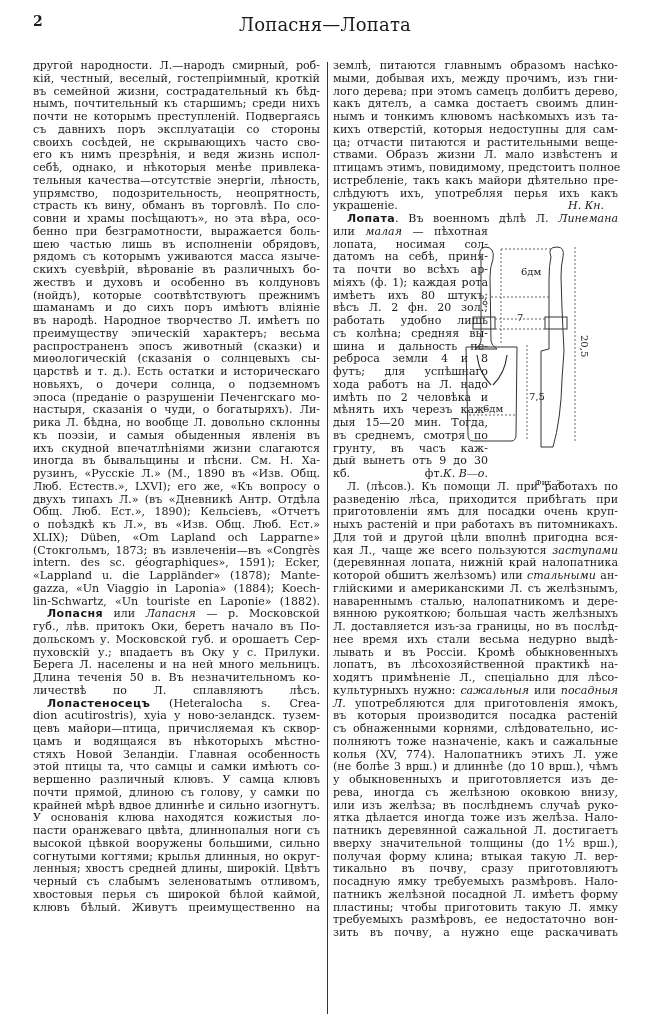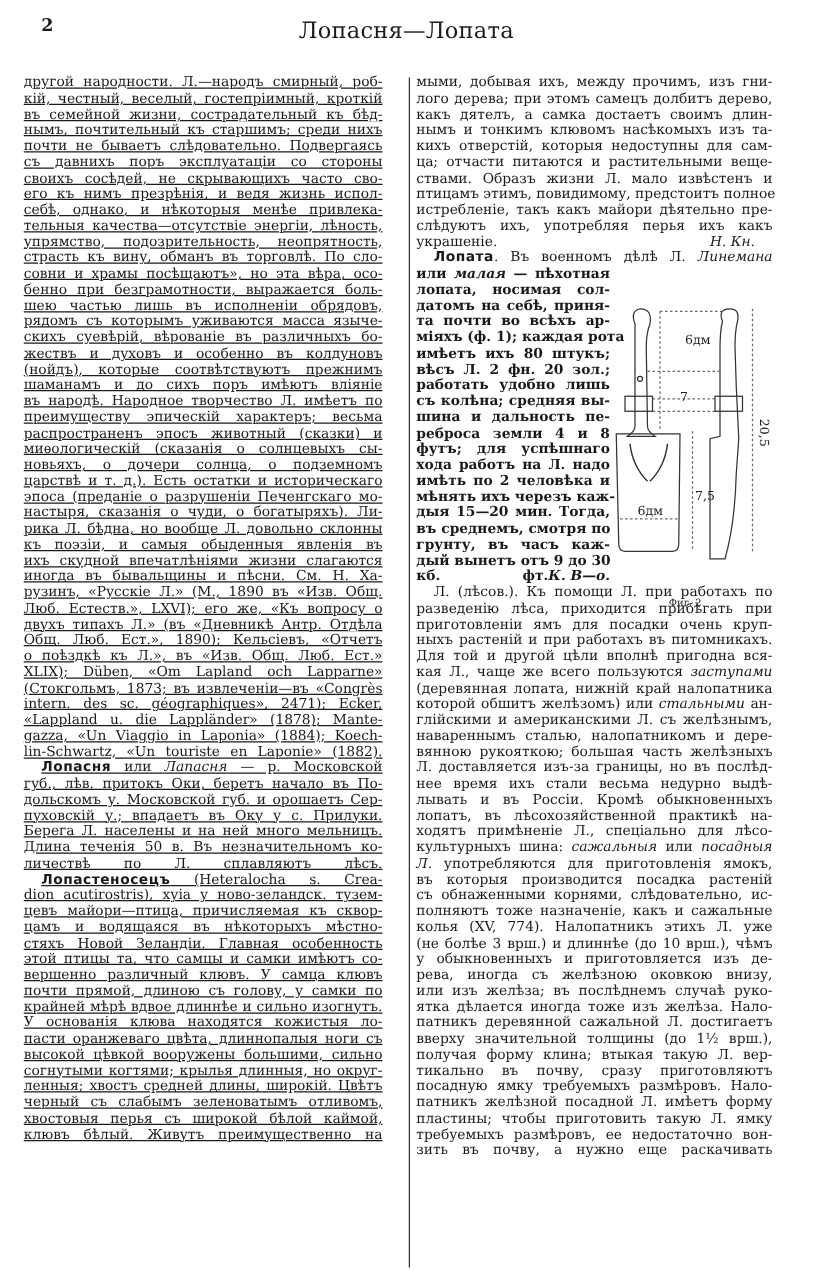--- a/index.html
+++ b/index.html
@@ -3,84 +3,84 @@
 <meta charset="utf-8">
 <style>
   html, body { margin: 0; padding: 0; background: #ffffff; }
   body { width: 650px; height: 1016px; overflow: hidden; position: relative;
          font-family: "DejaVu Serif", "Liberation Serif", serif; color: #1a1a1a; }
   .header { position: absolute; top: 0; left: 0; width: 650px; height: 52px; }
   .page-num { position: absolute; left: 33px; top: 13px; font-size: 14px; font-weight: bold; }
   .running-title { position: absolute; left: 0; right: 0; top: 14px; text-align: center;
                    font-size: 18px; font-weight: normal; letter-spacing: 0.2px; }
   .col { position: absolute; top: 60px; font-size: 11.05px; line-height: 12.75px; }
-  .col-left { left: 19px; width: 287px; text-decoration: underline; }
+  .col-left { left: 33px; width: 287px; }
   .col-right { left: 333px; width: 285px; }
   .divider { position: absolute; left: 327px; top: 62px; height: 952px; border-left: 1px solid #333; }
   .line { display: block; text-align: justify; text-align-last: justify; white-space: nowrap; height: 12.75px; overflow: visible; }
   .indent { padding-left: 14px; }
   .headword { font-weight: bold; font-family: "DejaVu Sans", sans-serif; letter-spacing: 0.4px; }
   .it { font-style: italic; }
-  .narrow { width: 155px; font-weight: bold; }
-  .figure { position: absolute; left: 488px; top: 245px; width: 130px; height: 240px; }
+  .narrow { width: 155px; }
+  .figure { position: absolute; left: 461px; top: 245px; width: 130px; height: 240px; }
   .figure svg { width: 100%; height: 100%; }
   .fig-caption { position: absolute; left: 535px; top: 478px; font-size: 8px; }
 </style>
 </head>
 <body>
 
 <div class="header">
   <span class="page-num">2</span>
   <div class="running-title">Лопасня—Лопата</div>
 </div>
 
 <div class="divider"></div>
 
 <div class="col col-left">
   <div>
       <span class="line">другой народности. Л.—народъ смирный, роб-</span>
       <span class="line">кій, честный, веселый, гостепріимный, кроткій</span>
       <span class="line">въ семейной жизни, сострадательный къ бѣд-</span>
       <span class="line">нымъ, почтительный къ старшимъ; среди нихъ</span>
-      <span class="line">почти не бываетъ слѣдовательно. Подвергаясь</span>
+      <span class="line">почти не которымъ преступленій. Подвергаясь</span>
       <span class="line">съ давнихъ поръ эксплуатаціи со стороны</span>
       <span class="line">своихъ сосѣдей, не скрывающихъ часто сво-</span>
       <span class="line">его къ нимъ презрѣнія, и ведя жизнь испол-</span>
       <span class="line">себѣ, однако, и нѣкоторыя менѣе привлека-</span>
       <span class="line">тельныя качества—отсутствіе энергіи, лѣность,</span>
       <span class="line">упрямство, подозрительность, неопрятность,</span>
       <span class="line">страсть къ вину, обманъ въ торговлѣ. По сло-</span>
       <span class="line">совни и храмы посѣщаютъ», но эта вѣра, осо-</span>
       <span class="line">бенно при безграмотности, выражается боль-</span>
       <span class="line">шею частью лишь въ исполненіи обрядовъ,</span>
       <span class="line">рядомъ съ которымъ уживаются масса языче-</span>
       <span class="line">скихъ суевѣрій, вѣрованіе въ различныхъ бо-</span>
       <span class="line">жествъ и духовъ и особенно въ колдуновъ</span>
       <span class="line">(нойдъ), которые соотвѣтствуютъ прежнимъ</span>
       <span class="line">шаманамъ и до сихъ поръ имѣютъ вліяніе</span>
       <span class="line">въ народѣ. Народное творчество Л. имѣетъ по</span>
       <span class="line">преимуществу эпическій характеръ; весьма</span>
       <span class="line">распространенъ эпосъ животный (сказки) и</span>
       <span class="line">миѳологическій (сказанія о солнцевыхъ сы-</span>
+      <span class="line">царствѣ и т. д.). Есть остатки и историческаго</span>
       <span class="line">новьяхъ, о дочери солнца, о подземномъ</span>
-      <span class="line">царствѣ и т. д.). Есть остатки и историческаго</span>
       <span class="line">эпоса (преданіе о разрушеніи Печенгскаго мо-</span>
       <span class="line">настыря, сказанія о чуди, о богатыряхъ). Ли-</span>
       <span class="line">рика Л. бѣдна, но вообще Л. довольно склонны</span>
       <span class="line">къ поэзіи, и самыя обыденныя явленія въ</span>
       <span class="line">ихъ скудной впечатлѣніями жизни слагаются</span>
       <span class="line">иногда въ бывальщины и пѣсни. См. Н. Ха-</span>
       <span class="line">рузинъ, «Русскіе Л.» (М., 1890 въ «Изв. Общ.</span>
       <span class="line">Люб. Естеств.», LXVI); его же, «Къ вопросу о</span>
       <span class="line">двухъ типахъ Л.» (въ «Дневникѣ Антр. Отдѣла</span>
       <span class="line">Общ. Люб. Ест.», 1890); Кельсіевъ, «Отчетъ</span>
       <span class="line">о поѣздкѣ къ Л.», въ «Изв. Общ. Люб. Ест.»</span>
       <span class="line">XLIX); Düben, «Om Lapland och Lapparne»</span>
       <span class="line">(Стокгольмъ, 1873; въ извлеченіи—въ «Congrès</span>
-      <span class="line">intern. des sc. géographiques», 2471); Ecker,</span>
+      <span class="line">intern. des sc. géographiques», 1591); Ecker,</span>
       <span class="line">«Lappland u. die Lappländer» (1878); Mante-</span>
       <span class="line">gazza, «Un Viaggio in Laponia» (1884); Koech-</span>
       <span class="line">lin-Schwartz, «Un touriste en Laponie» (1882).</span>
     </div>
   <div>
     <span class="line indent"><span class="headword">Лопасня</span><span> или </span><span class="it">Лапасня</span><span> — р. Московской</span></span>
     <div>
         <span class="line">губ., лѣв. притокъ Оки, беретъ начало въ По-</span>
         <span class="line">дольскомъ у. Московской губ. и орошаетъ Сер-</span>
         <span class="line">пуховскій у.; впадаетъ въ Оку у с. Прилуки.</span>
@@ -107,20 +107,21 @@
         <span class="line">ленныя; хвостъ средней длины, широкій. Цвѣтъ</span>
         <span class="line">черный съ слабымъ зеленоватымъ отливомъ,</span>
         <span class="line">хвостовыя перья съ широкой бѣлой каймой,</span>
         <span class="line">клювъ бѣлый. Живутъ преимущественно на</span>
       </div>
   </div>
 </div>
 
 <div class="col col-right">
   <div>
+      <span class="line">землѣ, питаются главнымъ образомъ насѣко-</span>
       <span class="line">мыми, добывая ихъ, между прочимъ, изъ гни-</span>
       <span class="line">лого дерева; при этомъ самецъ долбитъ дерево,</span>
       <span class="line">какъ дятелъ, а самка достаетъ своимъ длин-</span>
       <span class="line">нымъ и тонкимъ клювомъ насѣкомыхъ изъ та-</span>
       <span class="line">кихъ отверстій, которыя недоступны для сам-</span>
       <span class="line">ца; отчасти питаются и растительными веще-</span>
       <span class="line">ствами. Образъ жизни Л. мало извѣстенъ и</span>
       <span class="line">птицамъ этимъ, повидимому, предстоитъ полное</span>
       <span class="line">истребленіе, такъ какъ майори дѣятельно пре-</span>
       <span class="line">слѣдуютъ ихъ, употребляя перья ихъ какъ</span>
@@ -171,21 +172,21 @@
     <div>
         <span class="line">глійскими и американскими Л. съ желѣзнымъ,</span>
         <span class="line">навареннымъ сталью, налопатникомъ и дере-</span>
         <span class="line">вянною рукояткою; большая часть желѣзныхъ</span>
         <span class="line">Л. доставляется изъ-за границы, но въ послѣд-</span>
         <span class="line">нее время ихъ стали весьма недурно выдѣ-</span>
         <span class="line">лывать и въ Россіи. Кромѣ обыкновенныхъ</span>
         <span class="line">лопатъ, въ лѣсохозяйственной практикѣ на-</span>
         <span class="line">ходятъ примѣненіе Л., спеціально для лѣсо-</span>
       </div>
-    <span class="line"><span>культурныхъ шина: </span><span class="it">сажальныя</span><span> или </span><span class="it">посадныя</span></span>
+    <span class="line"><span>культурныхъ нужно: </span><span class="it">сажальныя</span><span> или </span><span class="it">посадныя</span></span>
     <span class="line"><span class="it">Л.</span><span> употребляются для приготовленія ямокъ,</span></span>
     <div>
         <span class="line">въ которыя производится посадка растеній</span>
         <span class="line">съ обнаженными корнями, слѣдовательно, ис-</span>
         <span class="line">полняютъ тоже назначеніе, какъ и сажальные</span>
         <span class="line">колья (XV, 774). Налопатникъ этихъ Л. уже</span>
         <span class="line">(не болѣе 3 врш.) и длиннѣе (до 10 врш.), чѣмъ</span>
         <span class="line">у обыкновенныхъ и приготовляется изъ де-</span>
         <span class="line">рева, иногда съ желѣзною оковкою внизу,</span>
         <span class="line">или изъ желѣза; въ послѣднемъ случаѣ руко-</span>

